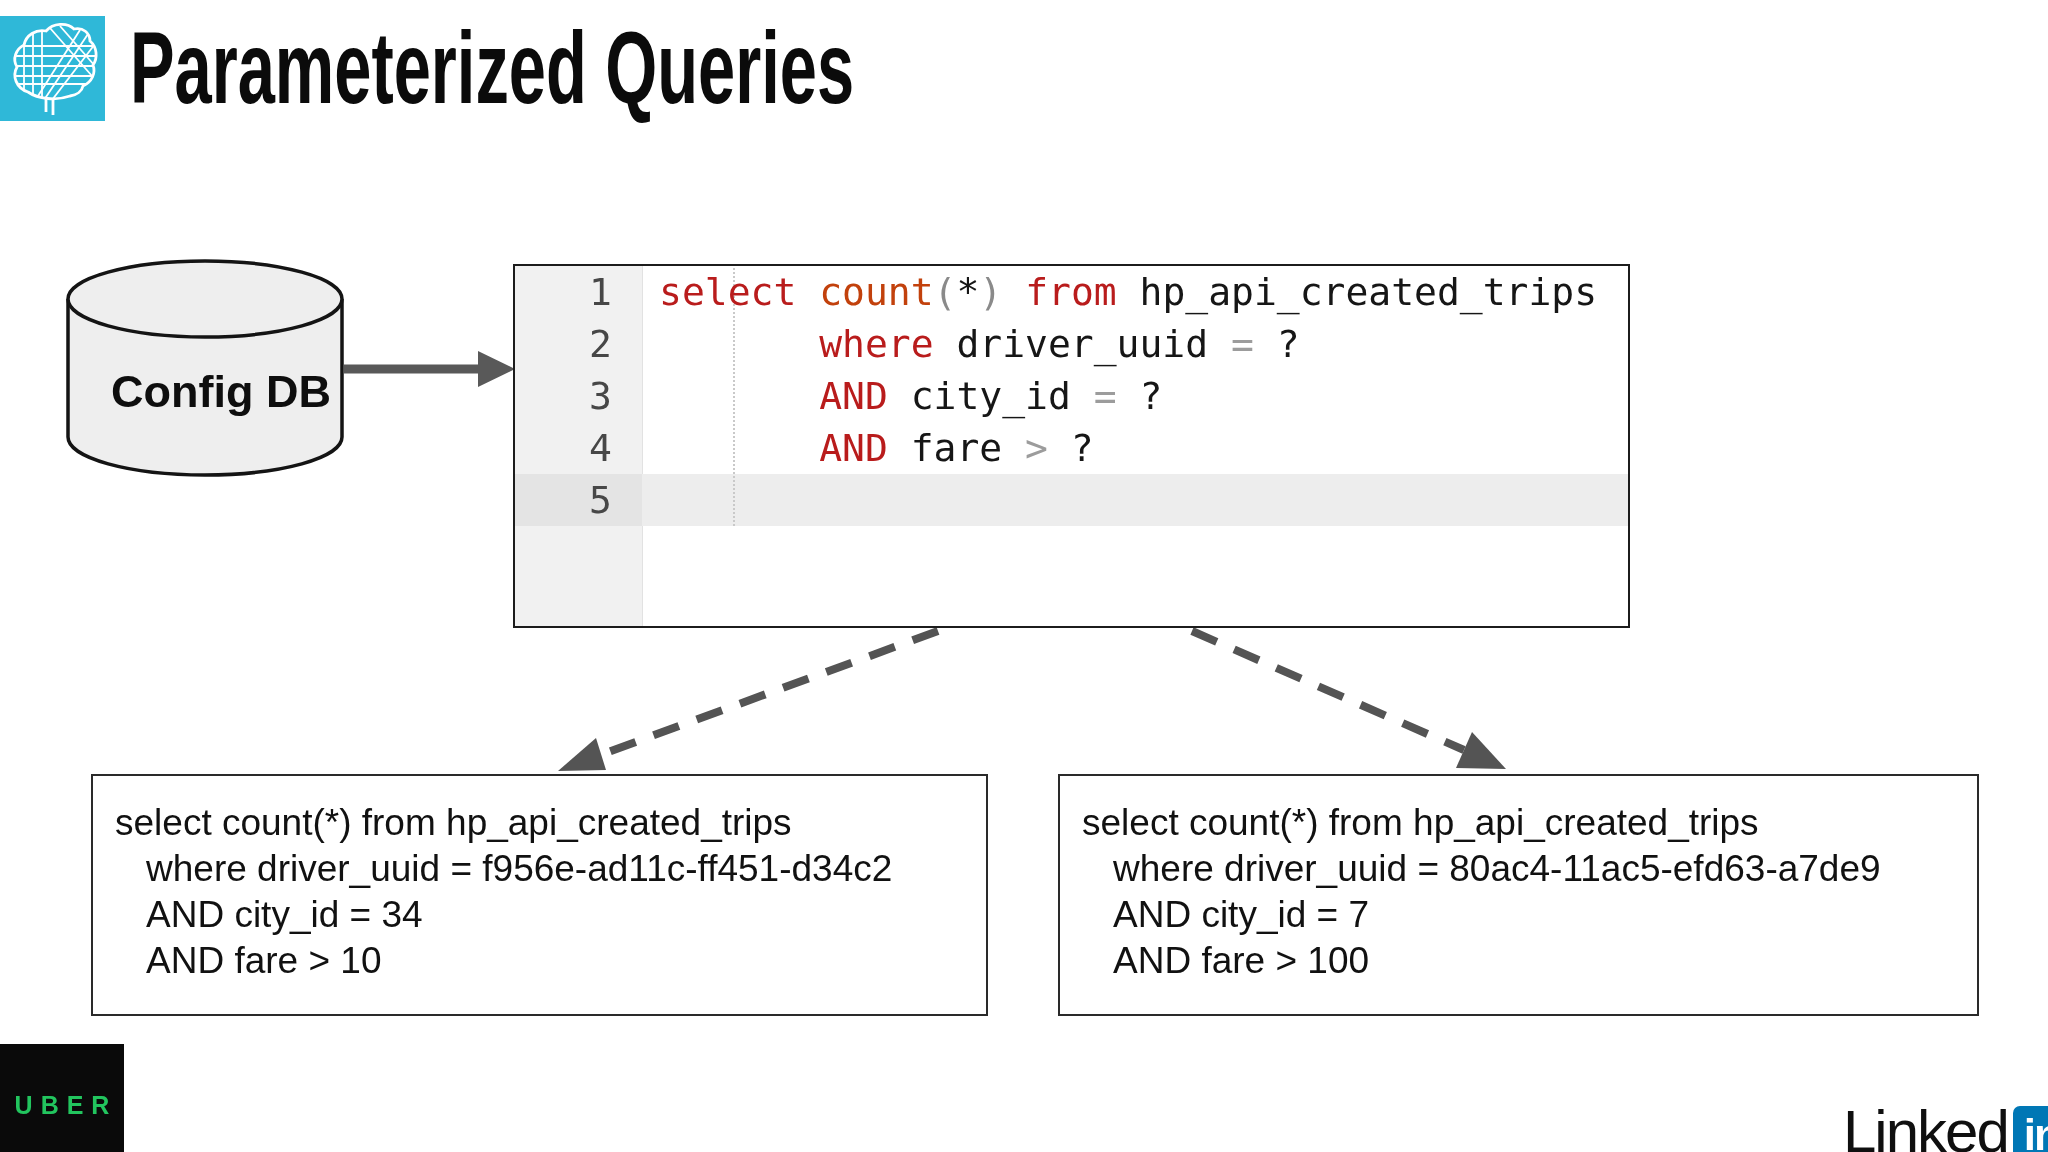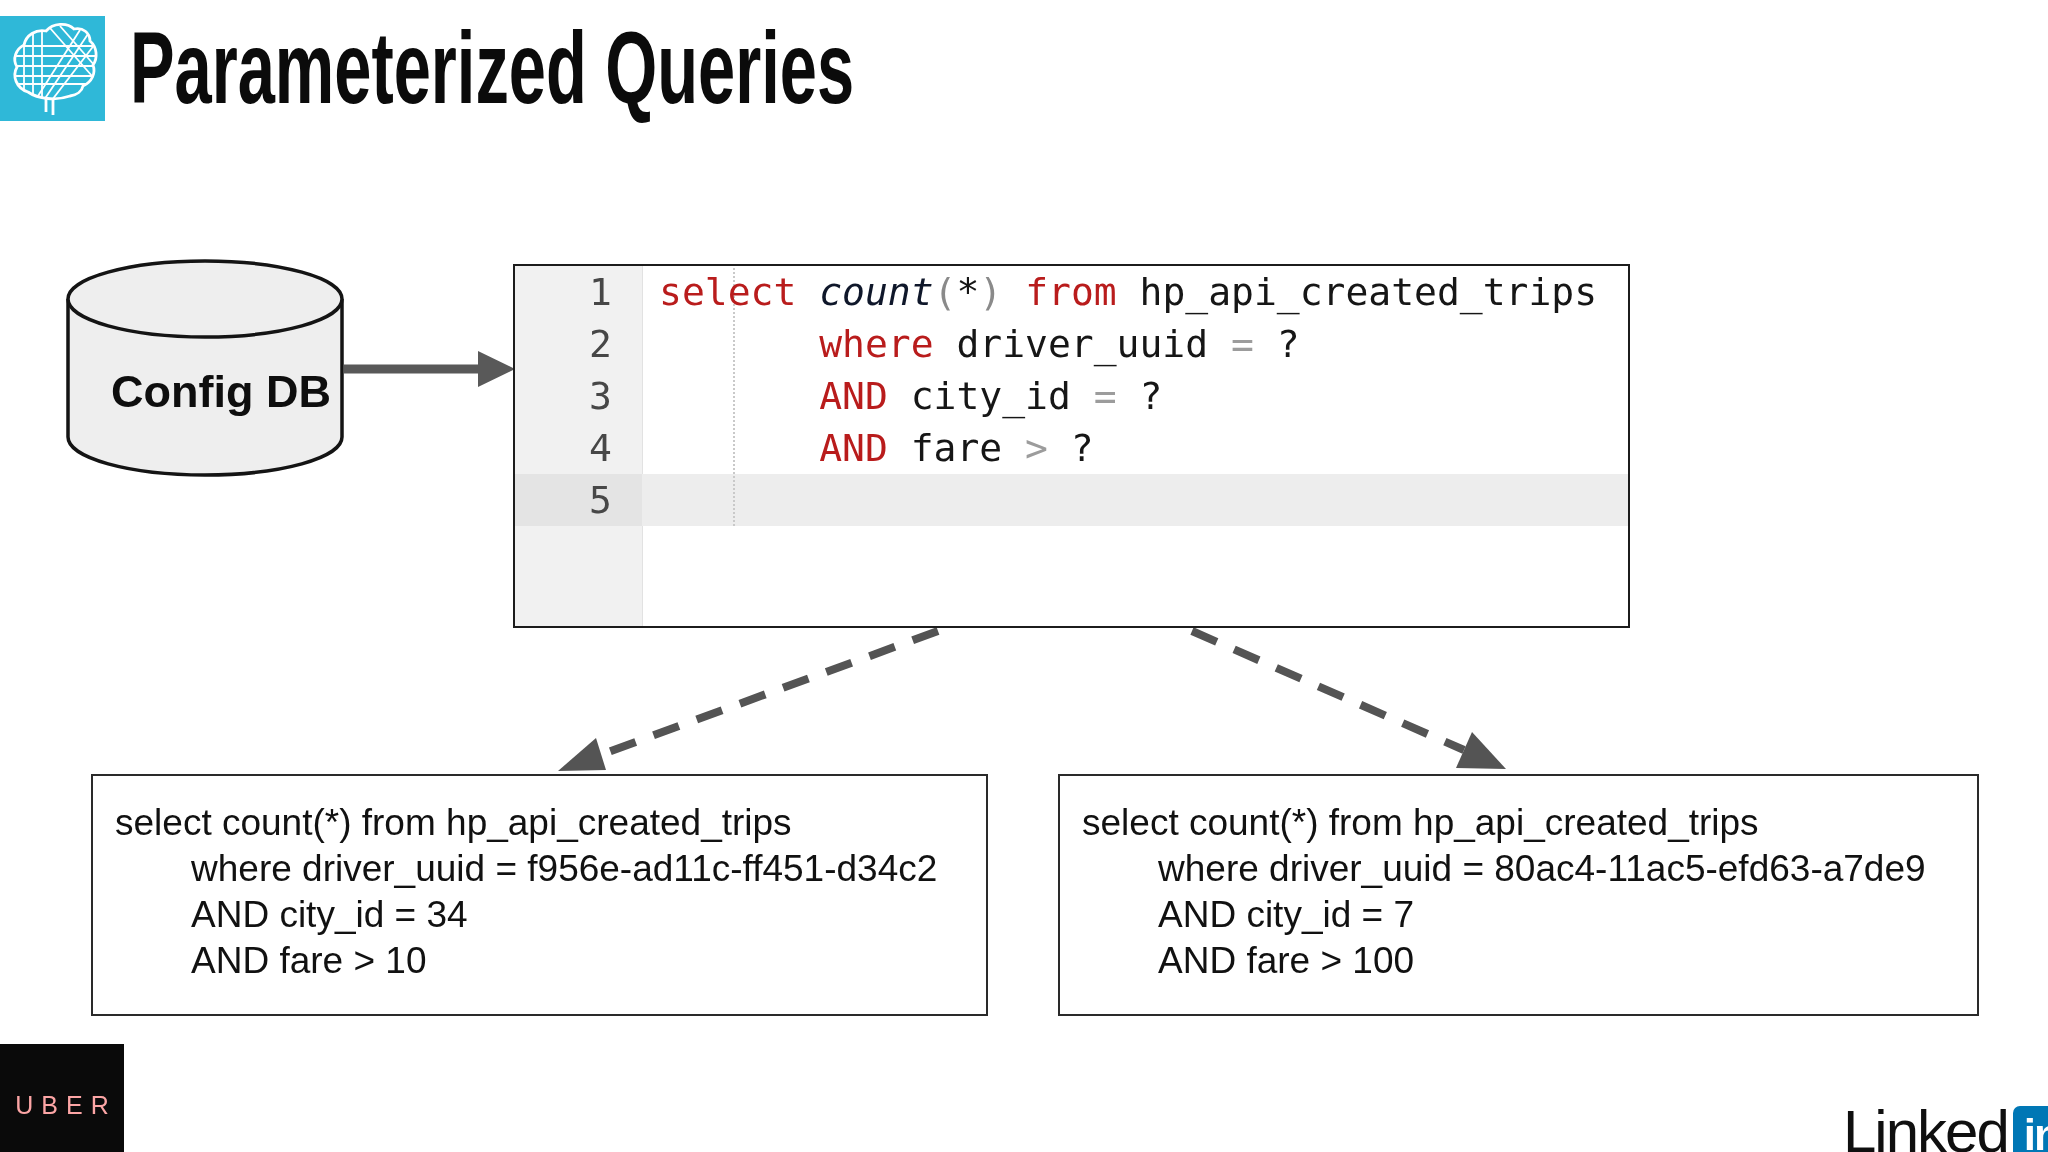--- a/index.html
+++ b/index.html
@@ -24,38 +24,38 @@
       border-right:1px solid #e2e2e2;}
   .hl-row{position:absolute;left:0;top:208px;height:52px;right:0;background:#ededed;}
   .hl-gutter{position:absolute;left:0;top:208px;height:52px;width:127px;background:#e4e4e4;}
   .indent-guide{position:absolute;left:218px;top:2px;height:258px;width:0;
       border-left:2px dotted #c9c9c9;}
   .code-row{position:absolute;left:0;right:0;height:52px;display:flex;}
   .ln{width:127px;box-sizing:border-box;text-align:right;padding-right:30px;
       font-family:"DejaVu Sans Mono",monospace;font-size:38px;line-height:52px;color:#474747;flex:none;}
   .code-line{font-family:"DejaVu Sans Mono",monospace;font-size:38px;line-height:52px;
       white-space:pre;padding-left:17px;color:#161616;}
-  .tk-kw{color:#b91c1c;} .tk-fn{color:#0f172a;font-style:italic;} .tk-gr{color:#8a8a8a;}
+  .tk-kw{color:#b91c1c;} .tk-fn{color:#c2410c;} .tk-gr{color:#8a8a8a;}
   .tk-op{color:#9c9c9c;} .tk-tx{color:#161616;}
 
   
   .arrows{position:absolute;left:0;top:0;width:2048px;height:1152px;pointer-events:none;}
 
   
   .qbox{position:absolute;top:758px;height:242px;border:2px solid #2a2a2a;background:#ffffff;
       box-sizing:border-box;padding-top:24px;}
   .qbox.left{left:91px;width:897px;}
   .qbox.right{left:1058px;width:921px;}
   .q-line{font-size:37px;line-height:46px;color:#111111;padding-left:22px;white-space:nowrap;}
-  .q-line.ind{padding-left:98px;}
+  .q-line.ind{padding-left:53px;}
 
   
   .uber{position:absolute;left:0;top:1028px;width:124px;height:122px;background:#0a0a0a;
       display:flex;align-items:center;justify-content:center;}
-  .uber-text{color:#fca5a5;font-size:25px;font-weight:normal;letter-spacing:8px;text-indent:8px;}
+  .uber-text{color:#22c55e;font-size:25px;font-weight:bold;letter-spacing:8px;text-indent:8px;}
   .linkedin{position:absolute;left:1843px;top:1086px;display:flex;align-items:center;}
   .li-word{font-weight:normal;font-size:60px;letter-spacing:-2px;color:#0f0f0f;line-height:60px;}
   .li-badge{width:57px;height:53px;margin-left:5px;background:#0077b5;border-radius:7px;
       display:flex;align-items:flex-end;justify-content:center;}
   .li-badge span{color:#ffffff;font-weight:bold;font-size:44px;line-height:48px;letter-spacing:-2px;}
 </style>
 </head>
 <body>
 
 <div id="stage">

